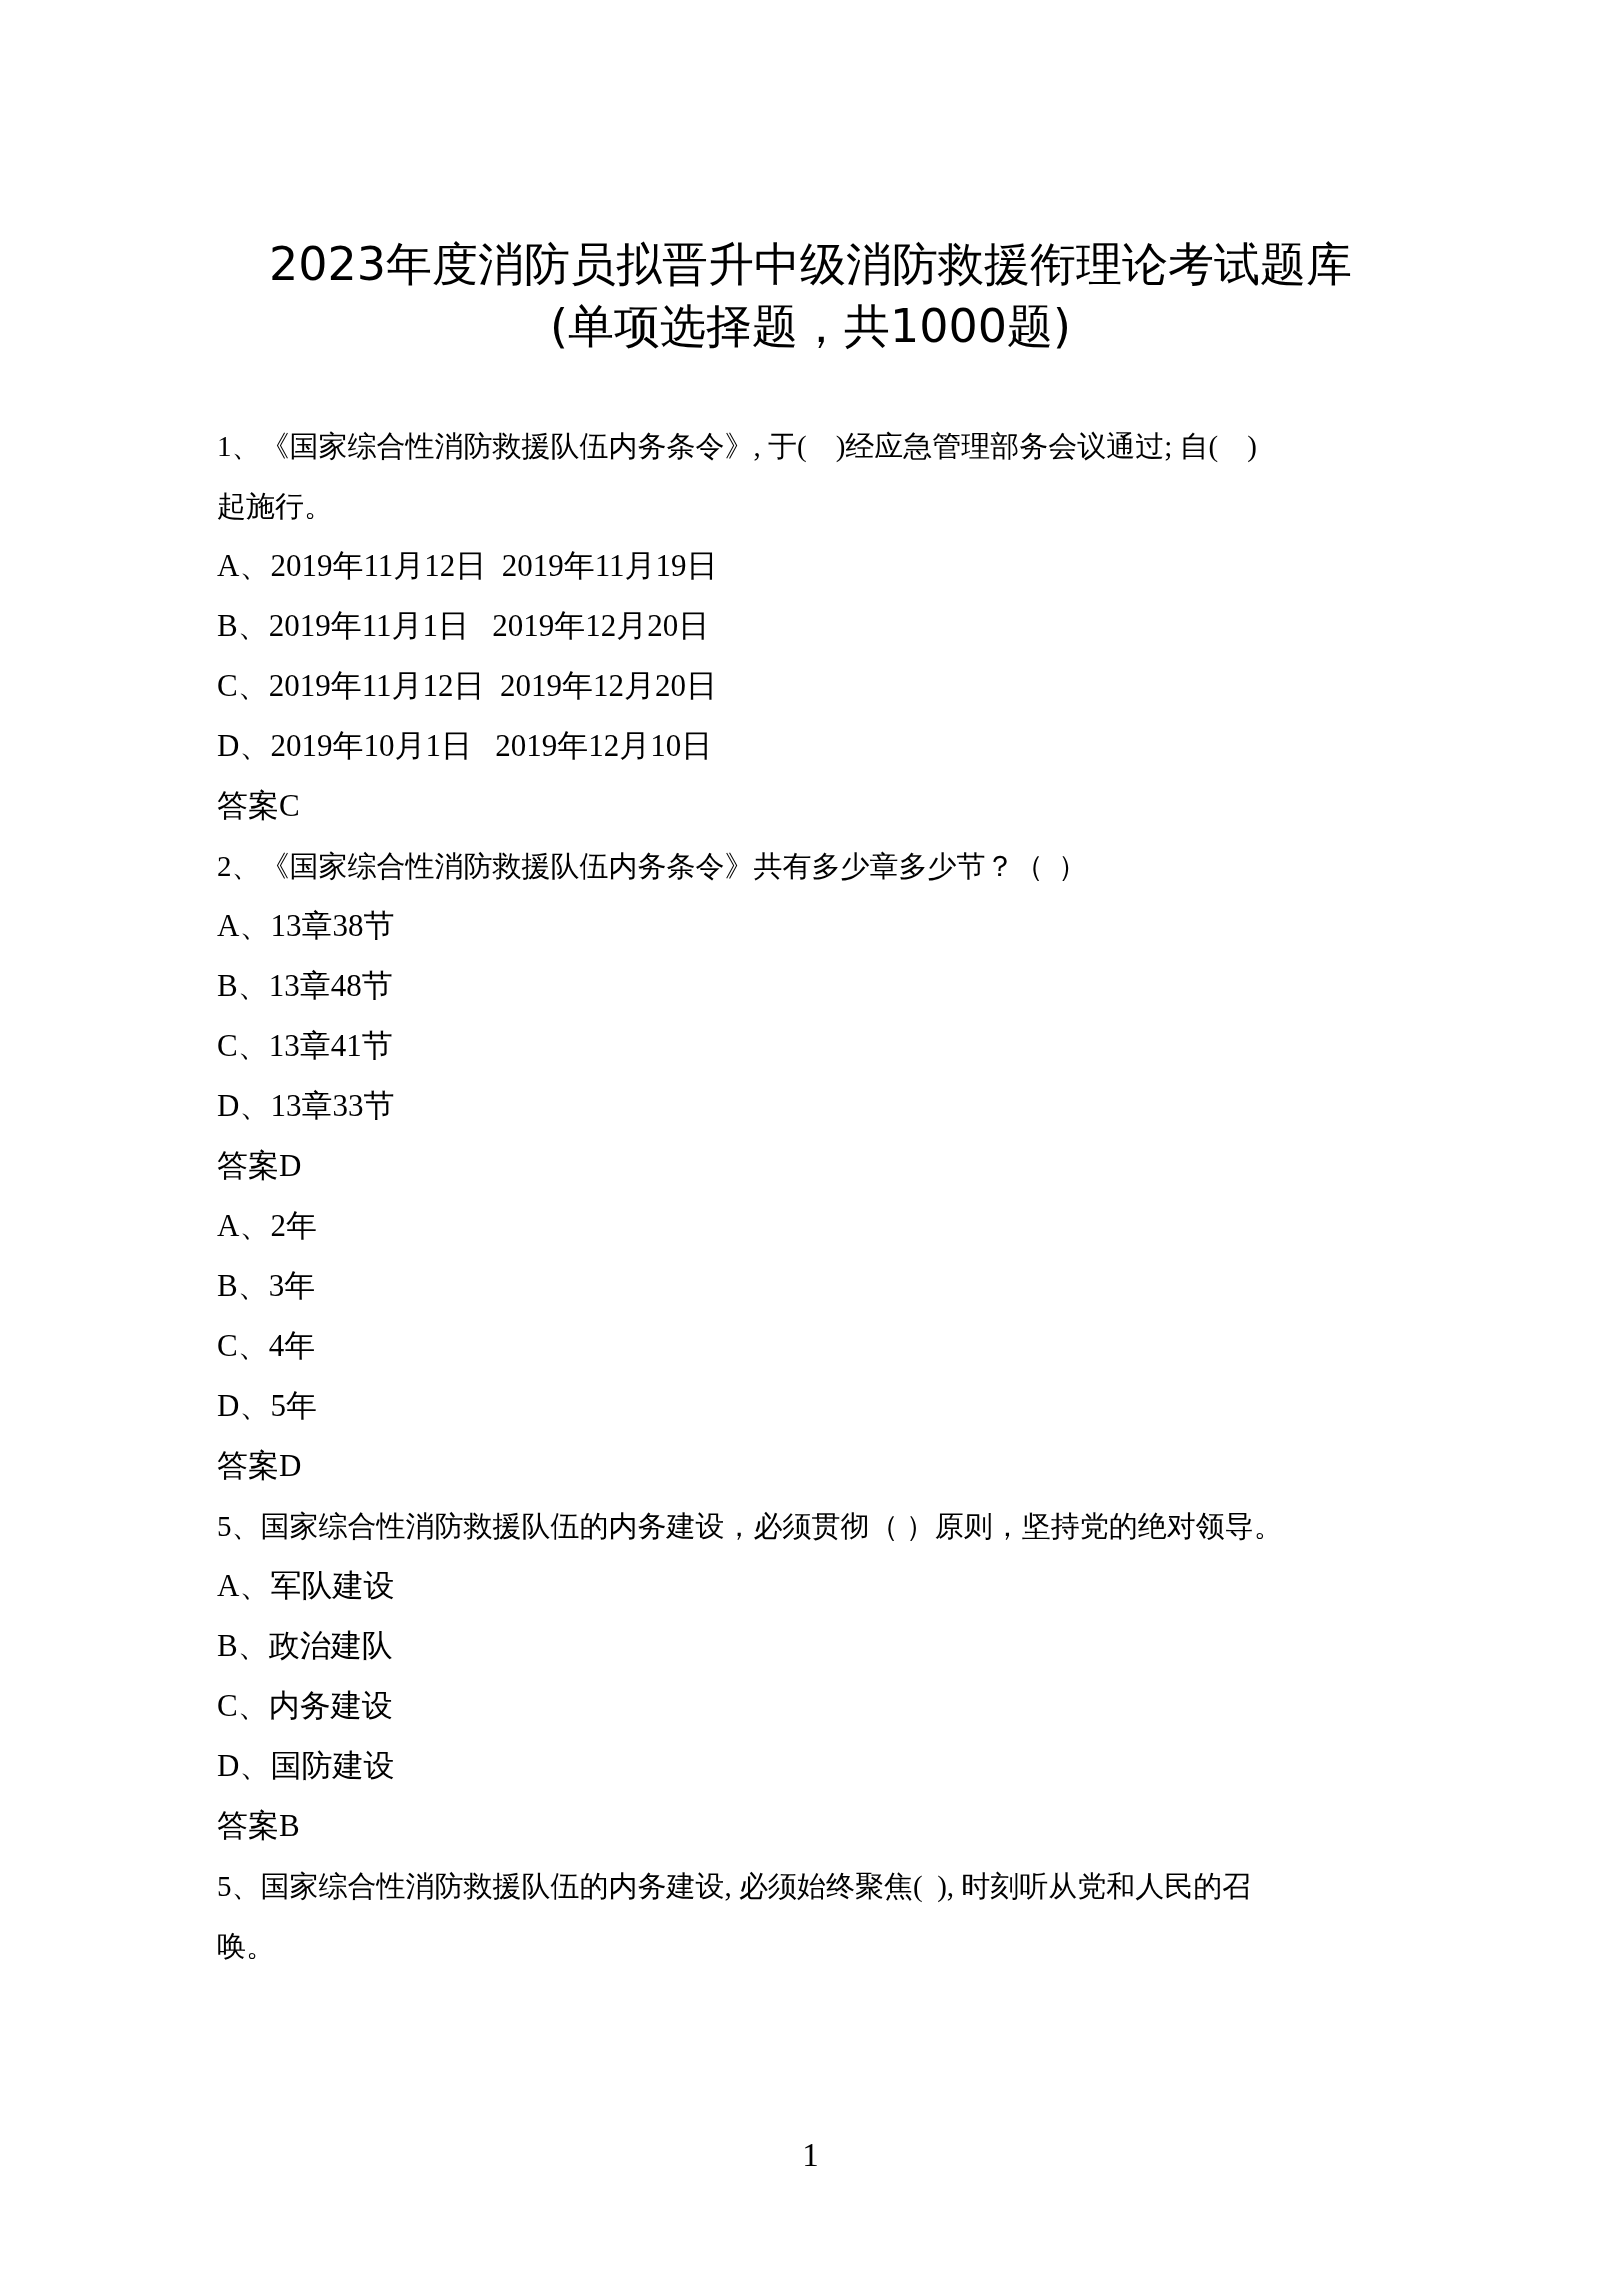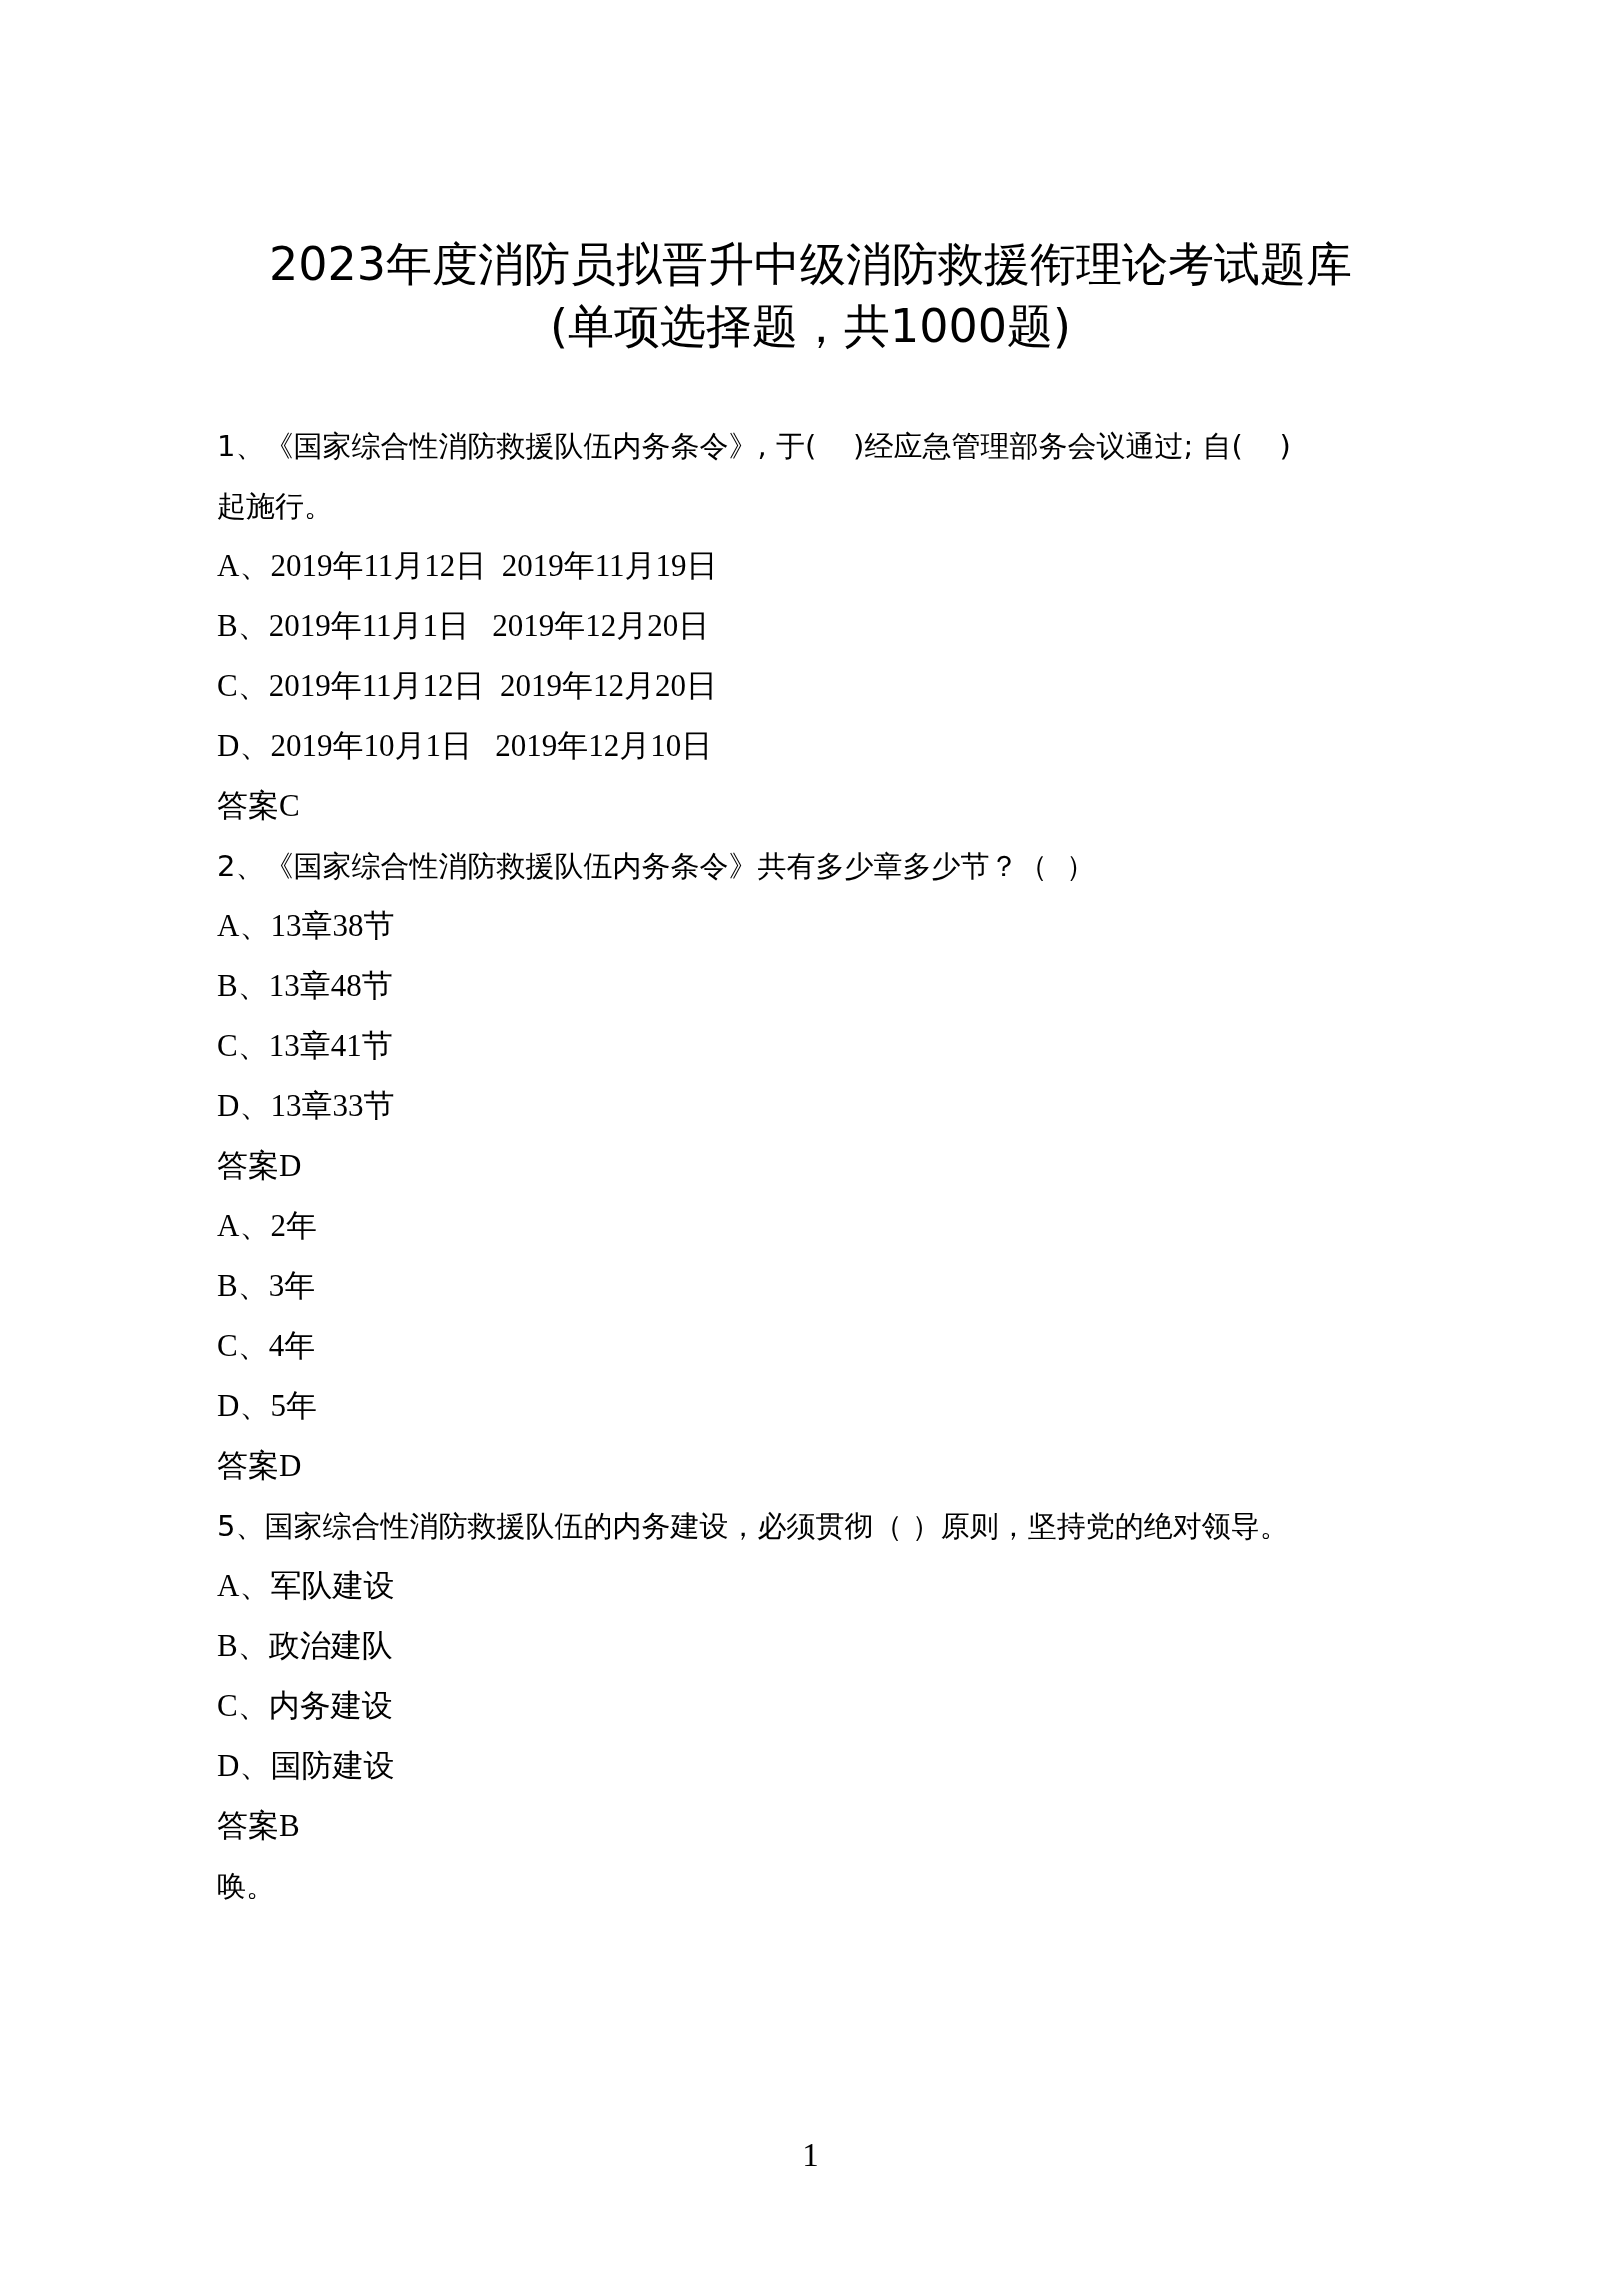--- a/index.html
+++ b/index.html
@@ -4,21 +4,21 @@
 <style>
   html, body { margin: 0; padding: 0; background: #ffffff; }
   body { width: 1621px; height: 2293px; position: relative; overflow: hidden; color: #000; }
   .page { position: absolute; left: 0; top: 0; width: 1621px; height: 2121px; background: #fff; }
   .title { position: absolute; left: 0; width: 1621px; text-align: center;
            font-family: "DejaVu Sans", sans-serif; font-size: 46px; line-height: 59px; color: #000; }
   .title.t1 { top: 235px; }
   .title.t2 { top: 297px; }
   .body { position: absolute; left: 217px; top: 416px; width: 1206px;
           font-family: "DejaVu Sans", "Liberation Serif", serif; font-size: 29px; line-height: 60px; }
-  .line { white-space: pre; height: 60px; }
+  .line { white-space: pre; height: 60px; font-family: Liberation Serif, serif; }
   .serif { font-family: "Liberation Serif", serif; font-size: 31px; }
   .pageno { position: absolute; top: 2137px; left: 0; width: 1621px; text-align: center;
             font-family: "Liberation Serif", serif; font-size: 33px; }
 </style>
 </head>
 <body>
 
 <div class="page">
   <div class="title t1">2023年度消防员拟晋升中级消防救援衔理论考试题库</div>
   <div class="title t2">(单项选择题，共1000题)</div>
@@ -55,19 +55,20 @@
     <div>
       <div class="line">5、国家综合性消防救援队伍的内务建设，必须贯彻（ ）原则，坚持党的绝对领导。</div>
       <div class="line serif"><span>A、</span><span>军队建设</span></div>
       <div class="line serif"><span>B、</span><span>政治建队</span></div>
       <div class="line serif"><span>C、</span><span>内务建设</span></div>
       <div class="line serif"><span>D、</span><span>国防建设</span></div>
       <div class="line serif">答案B</div>
     </div>
 
     <div>
+      <div class="line">5、国家综合性消防救援队伍的内务建设, 必须始终聚焦(  ), 时刻听从党和人民的召</div>
       <div class="line">唤。</div>
     </div>
   </div>
 
   <div class="pageno">1</div>
 </div>
 
 
 </body></html>

